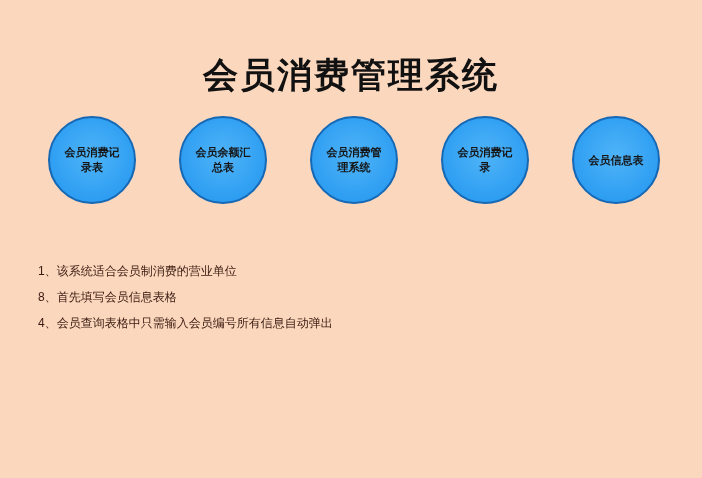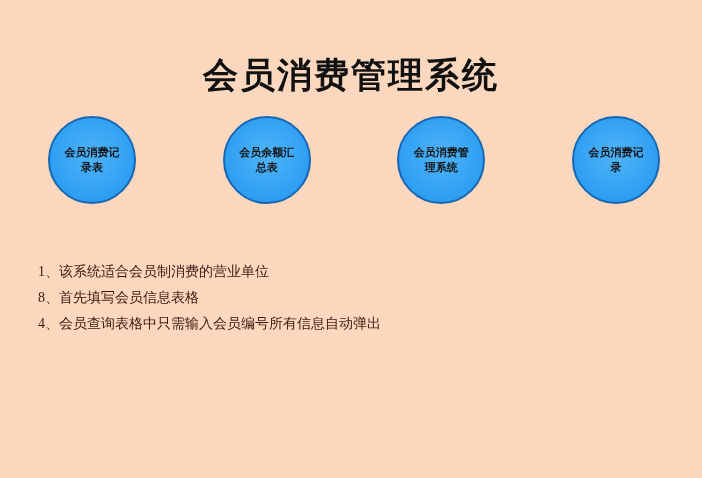--- a/index.html
+++ b/index.html
@@ -64,25 +64,25 @@
     display: block;
     width: 62px;
   }
   .notes {
     position: absolute;
     top: 265px;
     left: 38px;
     width: 630px;
   }
   .note-line {
-    font-size: 14px;
+    font-size: 12px;
     line-height: 13px;
     color: #3a1a10;
     margin-bottom: 13px;
-    font-family: Liberation Serif, serif;
+    font-family: Liberation Sans, sans-serif;
     white-space: nowrap;
   }
 </style>
 </head>
 <body>
 
 <div class="page">
 
   <div class="title">会员消费管理系统</div>
 
@@ -92,20 +92,23 @@
     </div>
     <div class="circle">
       <span>会员余额汇总表</span>
     </div>
     <div class="circle">
       <span>会员消费管理系统</span>
     </div>
     <div class="circle">
       <span>会员消费记录</span>
     </div>
+    <div class="circle">
+      <span>会员信息表</span>
+    </div>
   </div>
 
   <div class="notes">
     <div class="note-line">1、该系统适合会员制消费的营业单位</div>
     <div class="note-line">8、首先填写会员信息表格</div>
     <div class="note-line">4、会员查询表格中只需输入会员编号所有信息自动弹出</div>
   </div>
 
 </div>
 

